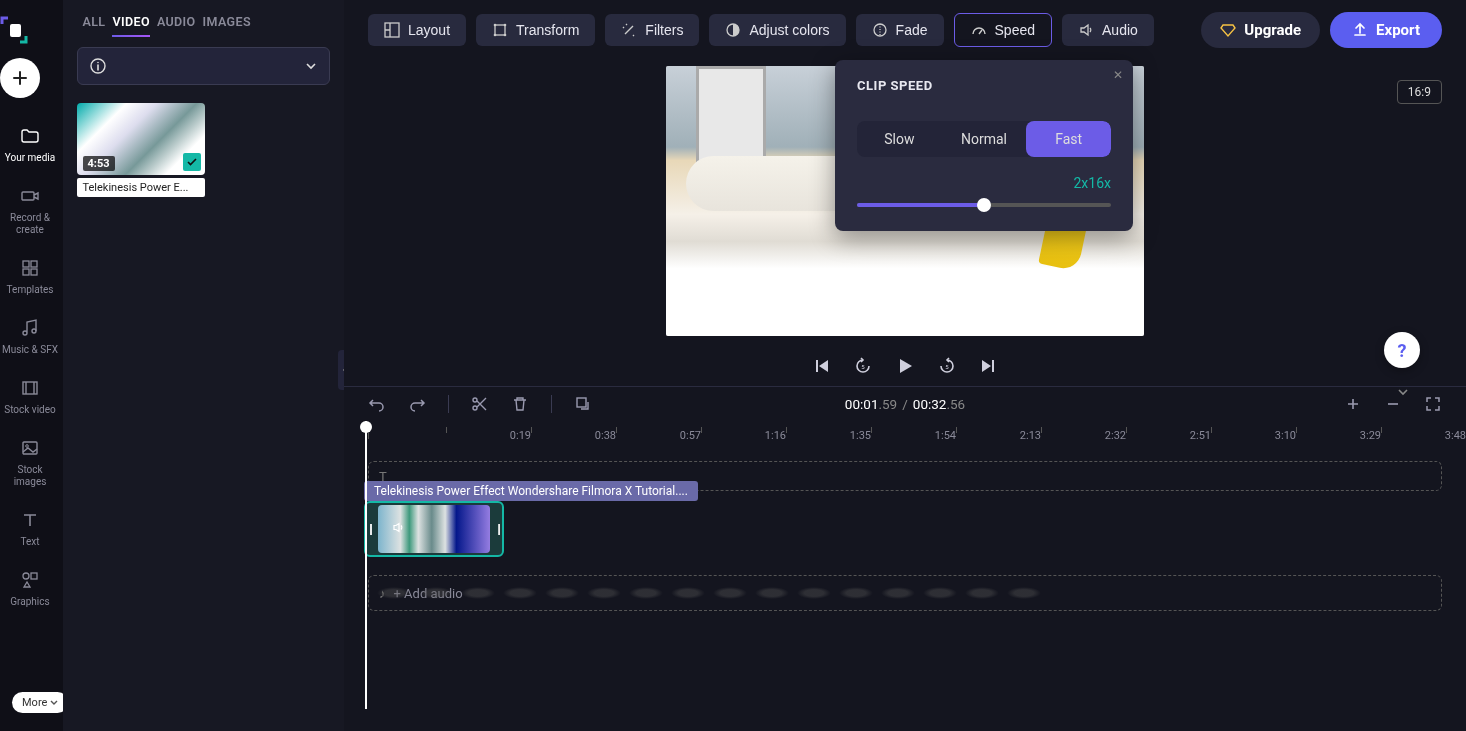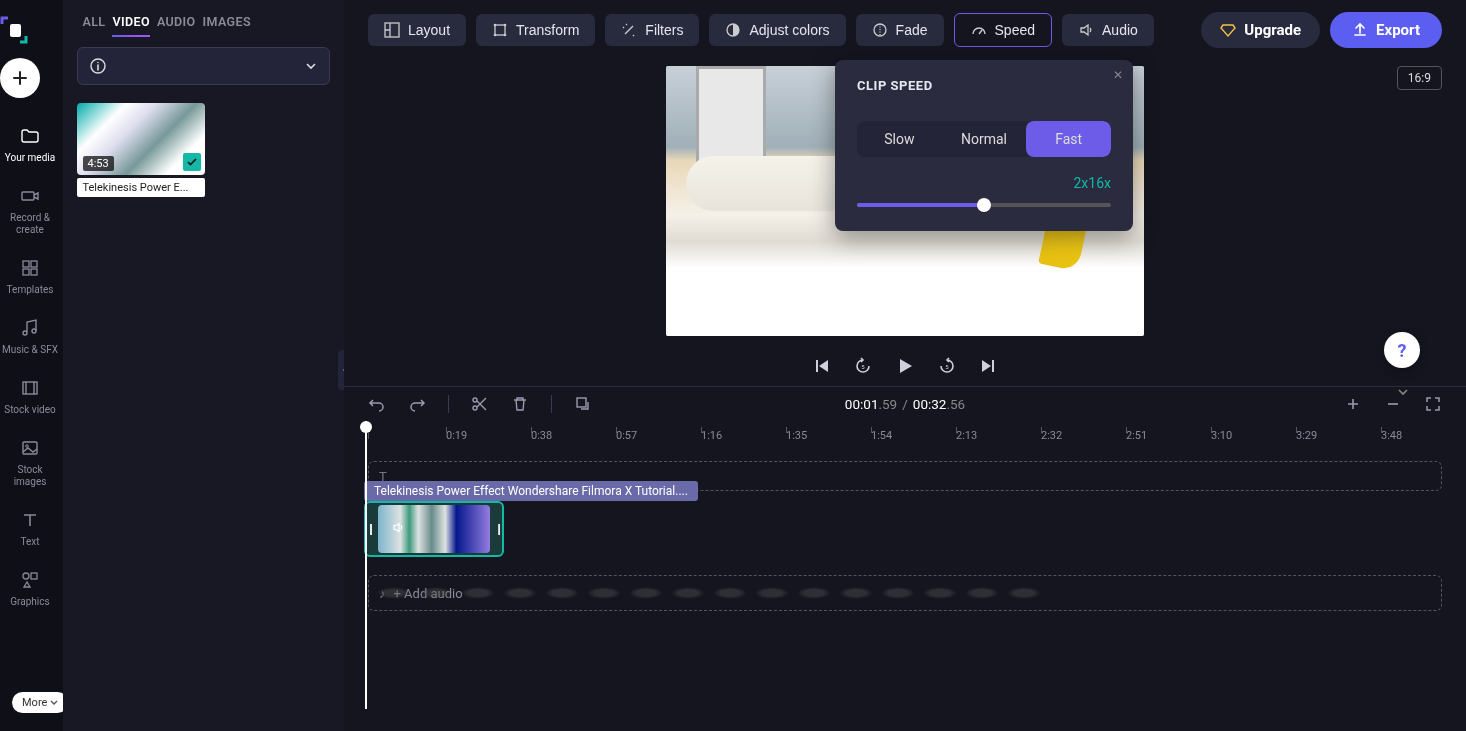--- a/index.html
+++ b/index.html
@@ -17,21 +17,21 @@
 
   
   .panel { width: 320px; background: #171823; display: flex; flex-direction: column; padding: 0 14px; position: relative; }
   .tabs { display: flex; gap: 7px; padding: 14px 6px 10px; font-size: 12.5px; font-weight: 600; letter-spacing: .03em; }
   .tabs span { color: #8a8a99; cursor: pointer; padding-bottom: 6px; }
   .tabs span.active { color: #fff; border-bottom: 2px solid; border-image: linear-gradient(90deg,#6c5ce7,#a855f7) 1; text-align: right; }
   .cloud-note { display: flex; align-items: center; gap: 10px; background: #23243a; border: 1px solid #3a3b52; border-radius: 6px; padding: 10px 12px; font-size: 12.5px; color: #ddd; font-weight: 500; cursor: pointer; margin-bottom: 18px; }
   .cloud-note .chev { margin-left: auto; }
   .clip-card { width: 128px; }
   .thumb { width: 128px; height: 72px; background: linear-gradient(135deg,#0aa 0%,#fff 25%,#dde 40%,#799 60%,#fff 80%); border-radius: 4px; position: relative; overflow: hidden; }
-  .thumb-dur { position: absolute; bottom: 4px; left: 6px; background: rgba(0,0,0,.7); color: #fff; font-size: 11px; font-weight: 400; padding: 1px 5px; border-radius: 2px; }
+  .thumb-dur { position: absolute; bottom: 4px; left: 6px; background: rgba(0,0,0,.7); color: #fff; font-size: 11px; font-weight: 700; padding: 1px 5px; border-radius: 2px; }
   .thumb-check { position: absolute; bottom: 4px; right: 4px; width: 18px; height: 18px; background: #14b8a6; border-radius: 2px; display: flex; align-items: center; justify-content: center; }
   .clip-name { background: #fff; color: #222; font-size: 11px; padding: 3px 6px; border-radius: 2px; white-space: nowrap; overflow: hidden; text-overflow: ellipsis; margin-top: 3px; }
   .collapse { position: absolute; right: -10px; top: 350px; width: 16px; height: 40px; background: #23243a; border-radius: 4px; display: flex; align-items: center; justify-content: center; cursor: pointer; }
 
   
   .main { flex: 1; display: flex; flex-direction: column; background: #14151f; position: relative; }
   .toolbar { display: flex; gap: 10px; padding: 12px 24px; align-items: center; }
   .tool-btn { display: flex; align-items: center; gap: 8px; background: #282a3e; color: #e5e5ee; border: none; border-radius: 6px; padding: 8px 16px; font-size: 14px; font-weight: 500; cursor: pointer; }
   .tool-btn.active { background: transparent; border: 1px solid #6c5ce7; }
   .tool-btn .ti { width: 16px; height: 16px; display: flex; align-items: center; justify-content: center; }
@@ -39,21 +39,21 @@
   .upgrade { background: #282a3e; color: #fff; font-weight: 700; display: flex; align-items: center; gap: 8px; border-radius: 20px; padding: 9px 19px; font-size: 15px; cursor: pointer; }
   .export { background: #5b5ef0; color: #fff; font-weight: 700; display: flex; align-items: center; gap: 8px; border-radius: 20px; padding: 9px 22px; font-size: 15px; cursor: pointer; }
 
   
   .preview-wrap { display: flex; justify-content: center; align-items: flex-start; padding: 6px 24px 0; position: relative; }
   .preview { width: 478px; height: 270px; background: #888; border-radius: 2px; position: relative; overflow: hidden; }
   .preview-bg { position: absolute; inset: 0; background: linear-gradient(180deg, #c8d0d8 0%, #a0b0b8 30%, #e8d8b8 35%, #f5f0e8 55%, #e0dcd4 65%, #fff 75%); }
   .preview-arm { position: absolute; top: 90px; left: 20px; width: 200px; height: 55px; background: linear-gradient(180deg,#f5f2ea,#e8e4dc); border-radius: 40px 10px 10px 40px; }
   .preview-shelf { position: absolute; top: 0; left: 30px; width: 70px; height: 110px; background: #e8e8e8; border: 3px solid #aaa; }
   .preview-can { position: absolute; bottom: 68px; right: 60px; width: 40px; height: 60px; background: linear-gradient(180deg, #f5d020, #e8c010); border-radius: 6px 6px 18px 4px; transform: rotate(12deg); }
-  .aspect-badge { position: absolute; right: 24px; top: 6px; border: 1px solid #555; color: #ddd; font-size: 12px; padding: 4px 10px; border-radius: 4px; cursor: pointer; }
+  .aspect-badge { position: absolute; right: 24px; top: 20px; border: 1px solid #555; color: #ddd; font-size: 12px; padding: 4px 10px; border-radius: 4px; cursor: pointer; }
 
   
   .popover { position: absolute; top: 0; left: 50%; transform: translateX(-70px); width: 298px; background: #2a2b3f; border-radius: 8px; padding: 18px 22px 24px; box-shadow: 0 6px 24px rgba(0,0,0,.4); }
   .popover .x { position: absolute; right: 10px; top: 8px; font-size: 12px; color: #888; cursor: pointer; }
   .pop-title { font-size: 13px; font-weight: 700; letter-spacing: .04em; color: #e8e8f0; margin-bottom: 28px; }
   .seg { display: flex; gap: 0; background: #232438; border-radius: 8px; overflow: hidden; }
   .seg-btn { flex: 1; text-align: center; padding: 10px 0; font-size: 14px; color: #ddd; cursor: pointer; }
   .seg-btn.sel { background: #6c5ce7; border-radius: 8px; }
   .sl-labels { display: flex; justify-content: flex-end; margin-top: 18px; font-size: 14px; color: #14b8a6; }
   .slider { height: 4px; background: #555; border-radius: 2px; position: relative; margin-top: 12px; }
@@ -69,21 +69,21 @@
   .tl-expand { position: absolute; right: 56px; top: -1px; color: #888; font-size: 12px; cursor: pointer; }
   .tl-tools { display: flex; align-items: center; gap: 22px; padding: 8px 24px; color: #cfcfdd; position: relative; }
   .tl-tools .tti { width: 18px; height: 18px; cursor: pointer; color: #9a9ab0; }
   .tl-tools .vsep { width: 1px; height: 18px; background: #3a3b52; }
   .tl-time { position: absolute; left: 50%; transform: translateX(-50%); font-variant-numeric: tabular-nums; color: #fff; font-size: 13.5px; }
   .tl-time .cur1 { color: #fff; }
   .tl-time .cur2 { color: #888; }
   .tl-time .sep { color: #888; margin: 0 5px; }
   .tl-right { margin-left: auto; display: flex; gap: 22px; }
   
-  .ruler { display: flex; padding: 0 0 0 24px; color: #8a8a99; font-size: 11px; position: relative; height: 28px; align-items: center; }
+  .ruler { display: flex; padding: 0 0 0 24px; color: #8a8a99; font-size: 11px; position: relative; height: 28px; align-items: center; text-align: right; }
   .ruler .tick { width: 85px; position: relative; }
   .ruler .tick::before { content: ''; position: absolute; left: 0; top: -2px; width: 1px; height: 6px; background: #555; }
   .playhead { position: absolute; left: 21px; top: 0; bottom: -260px; width: 2px; background: #fff; z-index: 5; }
   .playhead::before { content: ''; position: absolute; left: -5px; top: 0; width: 12px; height: 12px; background: #fff; border-radius: 50%; }
   
   .tracks { padding: 0 24px 20px; position: relative; }
   .track { border: 1px dashed #555; border-radius: 6px; height: 52px; margin-top: 12px; display: flex; align-items: center; padding: 0 10px; color: #8a8a99; font-size: 13px; position: relative; }
   .track .track-ico { margin-right: 8px; color: #777; }
   .clip-block { position: absolute; left: -4px; top: -2px; height: 56px; width: 140px; background: #1b3b3b; border: 2px solid #14b8a6; border-radius: 6px; overflow: hidden; z-index: 2; }
   .clip-block .handles { position: absolute; left: 3px; top: 50%; transform: translateY(-50%); color: #fff; font-size: 12px; letter-spacing: -2px; }

